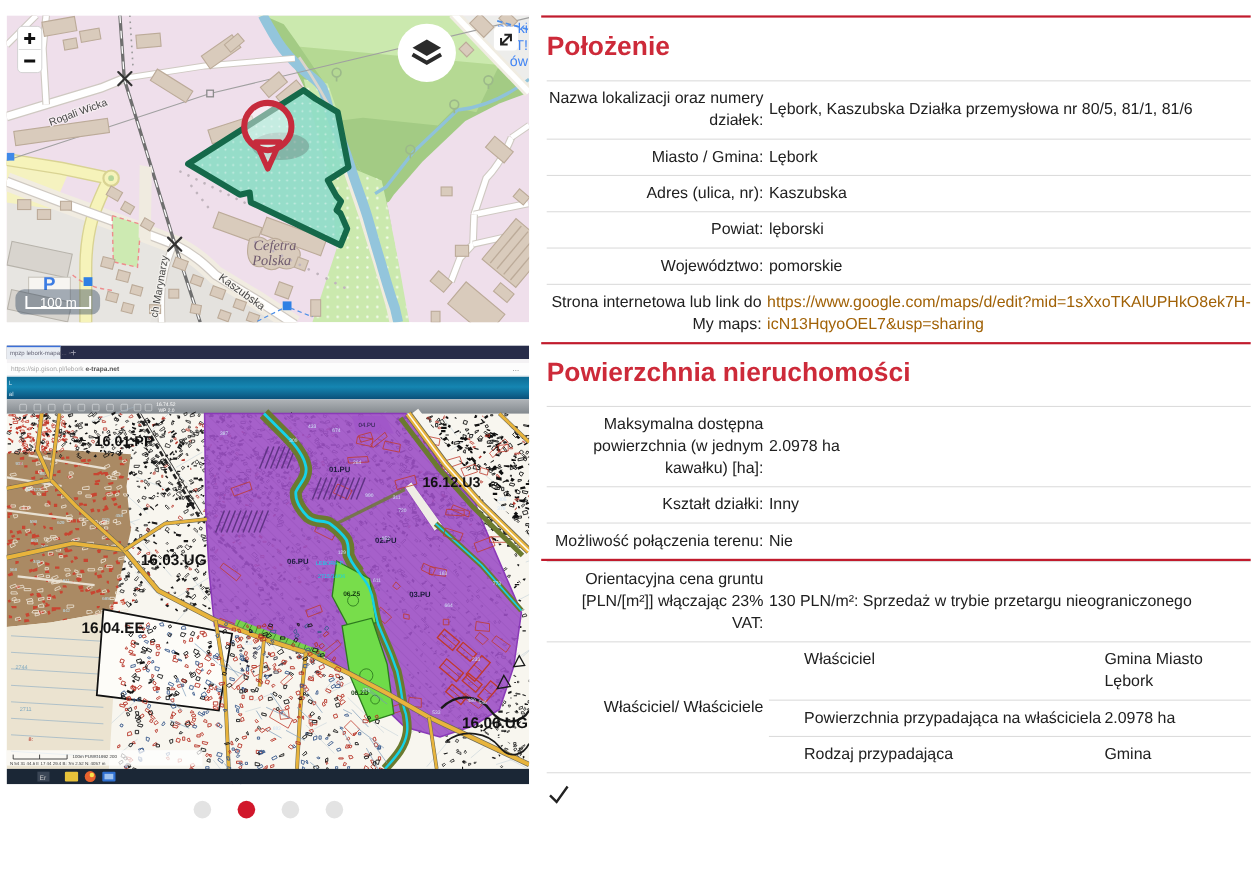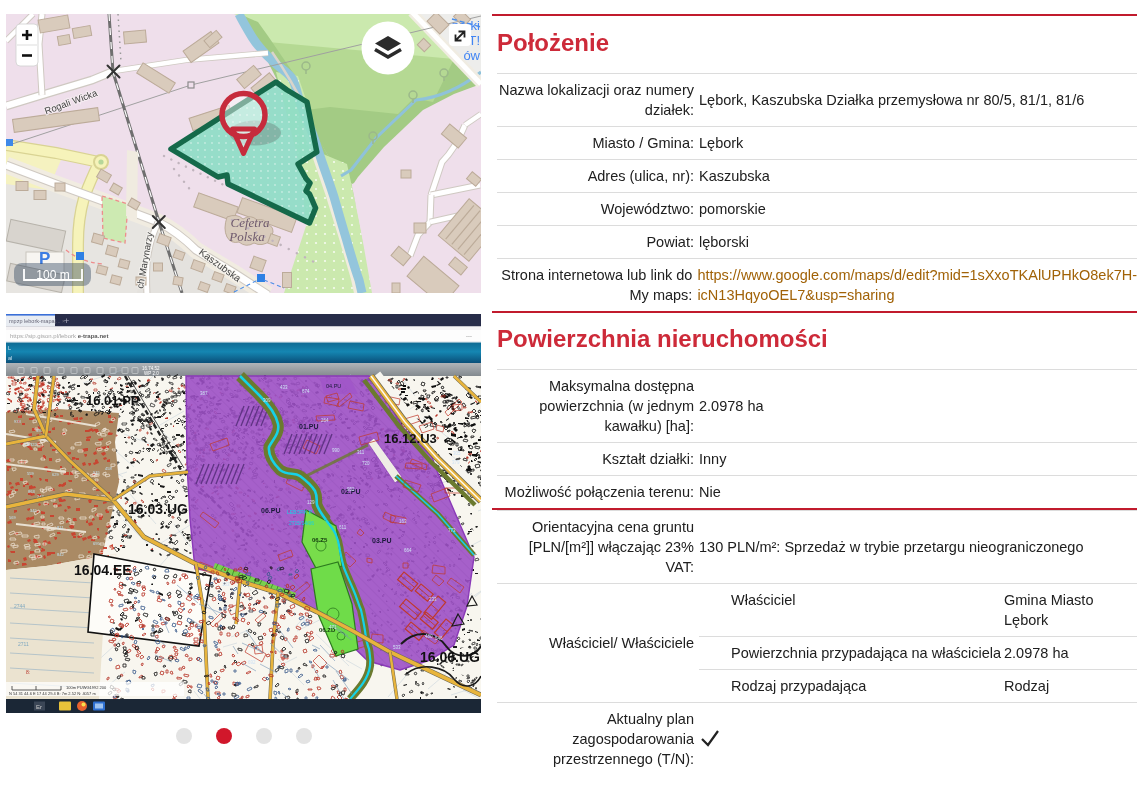--- a/index.html
+++ b/index.html
@@ -555,26 +555,26 @@
       </div>
 <div class="row">
         <div class="lab">Miasto / Gmina:</div>
         <div class="val">Lębork</div>
       </div>
 <div class="row">
         <div class="lab">Adres (ulica, nr):</div>
         <div class="val">Kaszubska</div>
       </div>
 <div class="row">
+        <div class="lab">Powiat:</div>
+        <div class="val">lęborski</div>
+      </div>
+<div class="row">
         <div class="lab">Województwo:</div>
         <div class="val">pomorskie</div>
-      </div>
-<div class="row">
-        <div class="lab">Powiat:</div>
-        <div class="val">lęborski</div>
       </div>
 <div class="row">
         <div class="lab">Strona internetowa lub link do My maps:</div>
         <div class="val"><span style="color:#a16207"><span style="white-space:nowrap">https://www.google.com/maps/d/edit?mid=1sXxoTKAlUPHkO8ek7H-</span><br>icN13HqyoOEL7&amp;usp=sharing</span></div>
       </div>
 </div>
 <div style="border-top:2.5px solid #c11b2d;margin-left:-5px"></div>
 <h2 class="h">Powierzchnia nieruchomości</h2>
 <div class="tbl">
 <div class="row">
@@ -602,24 +602,23 @@
 <div class="nrow">
             <div class="nc1">Właściciel</div>
             <div class="nc2">Gmina Miasto Lębork</div>
           </div>
 <div class="nrow" style="border-top:1px solid #dcdcdc">
             <div class="nc1">Powierzchnia przypadająca na właściciela</div>
             <div class="nc2">2.0978 ha</div>
           </div>
 <div class="nrow" style="border-top:1px solid #dcdcdc">
             <div class="nc1">Rodzaj przypadająca</div>
-            <div class="nc2">Rodzaj</div>
+            <div class="nc2">Gmina</div>
           </div>
 </div>
       </div>
 <div class="row">
-        <div class="lab">Aktualny plan zagospodarowania przestrzennego (T/N):</div>
         <div class="val"><svg width="22" height="22" viewBox="0 0 22 22" style="margin-top:2px">
             <path d="M3,12 L9,18 L19,4" fill="none" stroke="#222" stroke-width="2.2"></path>
           </svg></div>
       </div>
 </div>
 </div>
 
 </body></html>

